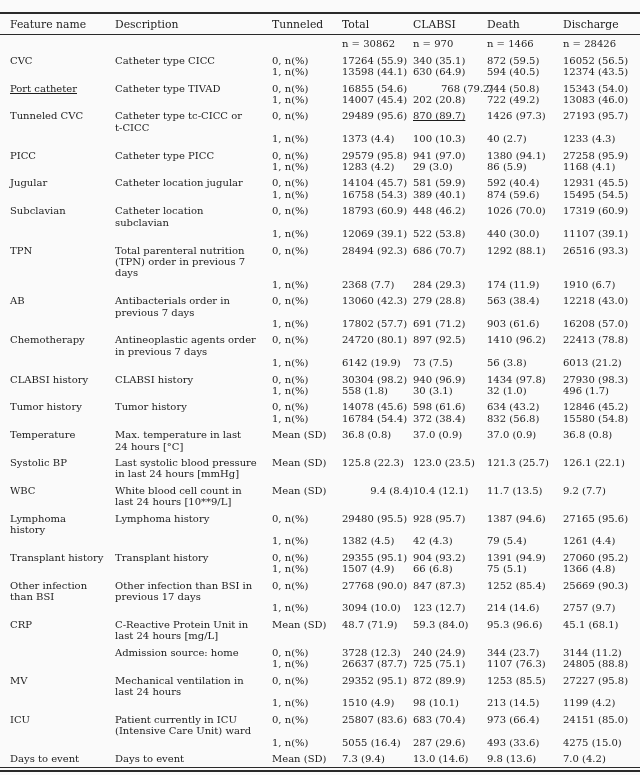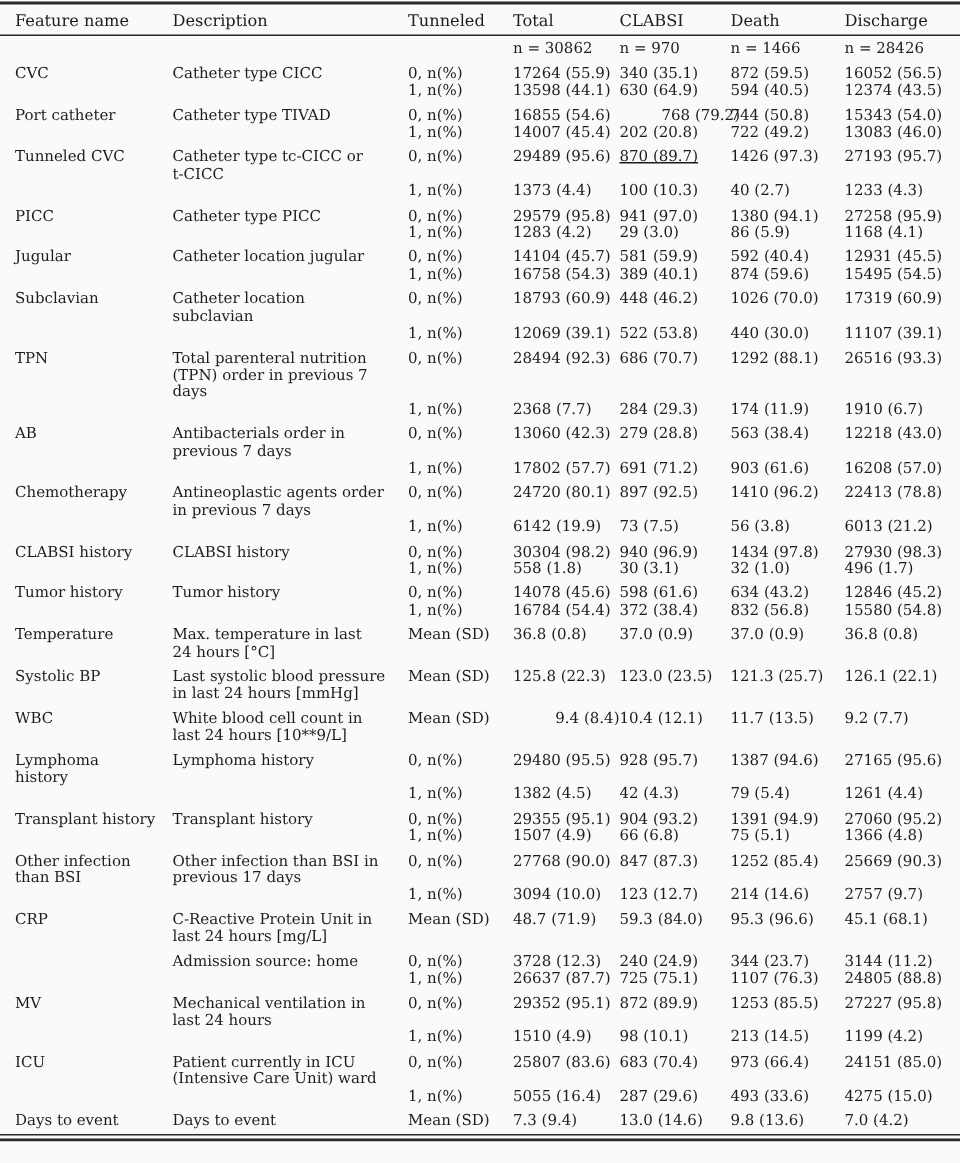--- a/index.html
+++ b/index.html
@@ -5,21 +5,21 @@
 <style>
   html, body {
     margin: 0; padding: 0;
     background: #fafafa;
     font-family: "DejaVu Serif", "Liberation Serif", serif;
     color: #1c1c1c;
   }
   .page {
     width: 640px;
     box-sizing: border-box;
-    padding-top: 1px;
+    padding-top: 12px;
   }
   .tbl {
     width: 640px;
     box-sizing: border-box;
     font-size: 10px;
     line-height: 11.4px;
   }
   .rule-top    { border-top: 2px solid #2a2a2a; }
   .rule-mid    { border-top: 1.5px solid #2a2a2a; margin-top: 4px; }
   .rule-bottom { border-top: 1px solid #2a2a2a; border-bottom: 2.5px solid #2a2a2a; height: 2px; margin-top: 3px; }
@@ -69,21 +69,21 @@
           <div class="cell num" style="grid-area: 1 / 5;">340 (35.1)</div>
           <div class="cell num" style="grid-area: 1 / 6;">872 (59.5)</div>
           <div class="cell num" style="grid-area: 1 / 7;">16052 (56.5)</div>
           <div class="cell num" style="grid-area: 2 / 3;">1, n(%)</div>
           <div class="cell num" style="grid-area: 2 / 4;">13598 (44.1)</div>
           <div class="cell num" style="grid-area: 2 / 5;">630 (64.9)</div>
           <div class="cell num" style="grid-area: 2 / 6;">594 (40.5)</div>
           <div class="cell num" style="grid-area: 2 / 7;">12374 (43.5)</div>
         </div>
         <div class="grid block">
-          <div class="cell wrap" style="grid-area: 1 / 1;">Port catheter</div>
+          <div class="cell wrap" style="grid-area: 1 / 1; text-decoration: underline;">Port catheter</div>
           <div class="cell wrap" style="grid-area: 1 / 2;">Catheter type TIVAD</div>
           <div class="cell num" style="grid-area: 1 / 3;">0, n(%)</div>
           <div class="cell num" style="grid-area: 1 / 4;">16855 (54.6)</div>
           <div class="cell num" style="grid-area: 1 / 5; margin-left: 28px;">768 (79.2)</div>
           <div class="cell num" style="grid-area: 1 / 6;">744 (50.8)</div>
           <div class="cell num" style="grid-area: 1 / 7;">15343 (54.0)</div>
           <div class="cell num" style="grid-area: 2 / 3;">1, n(%)</div>
           <div class="cell num" style="grid-area: 2 / 4;">14007 (45.4)</div>
           <div class="cell num" style="grid-area: 2 / 5;">202 (20.8)</div>
           <div class="cell num" style="grid-area: 2 / 6;">722 (49.2)</div>

